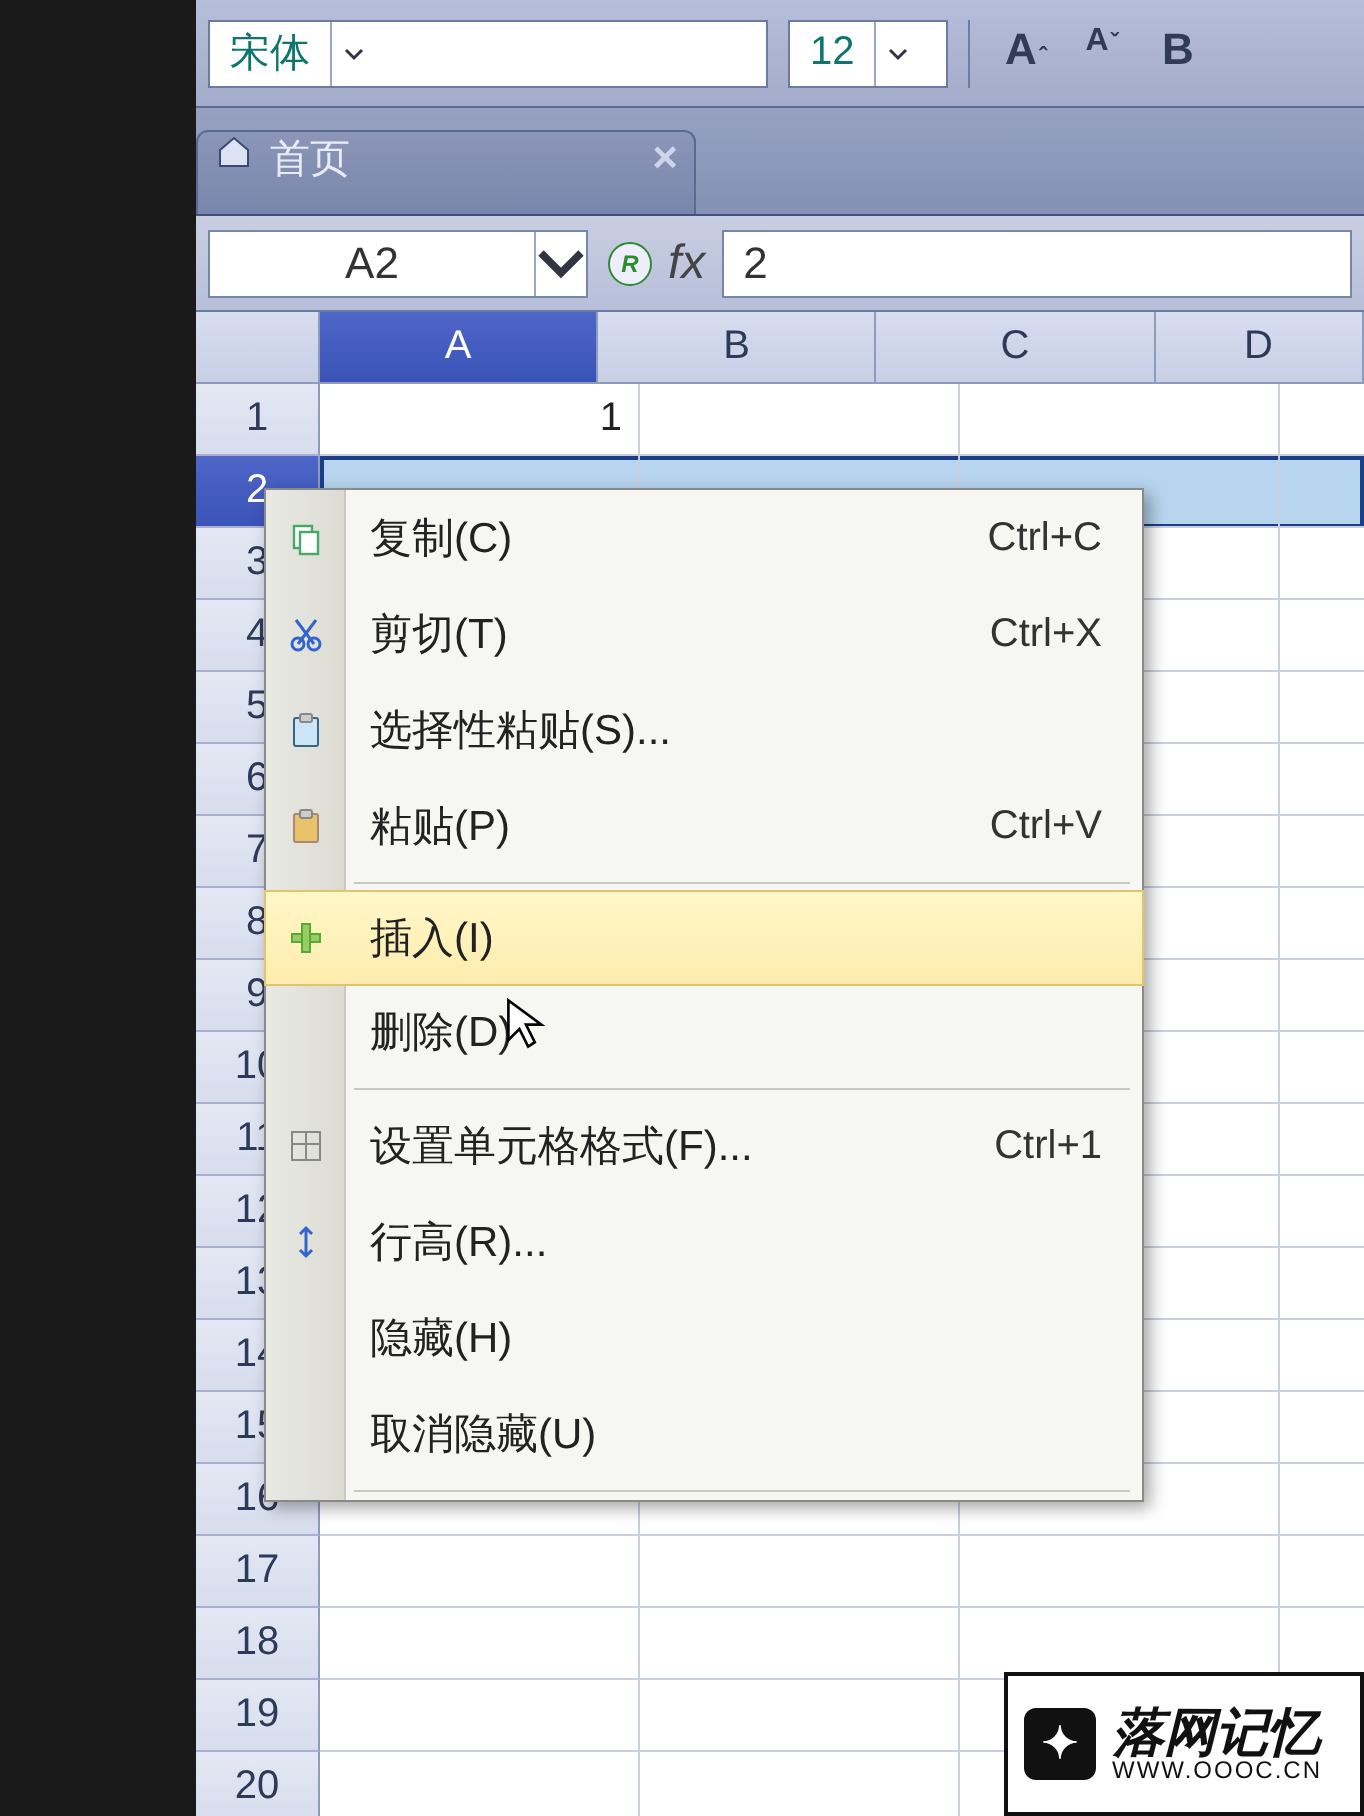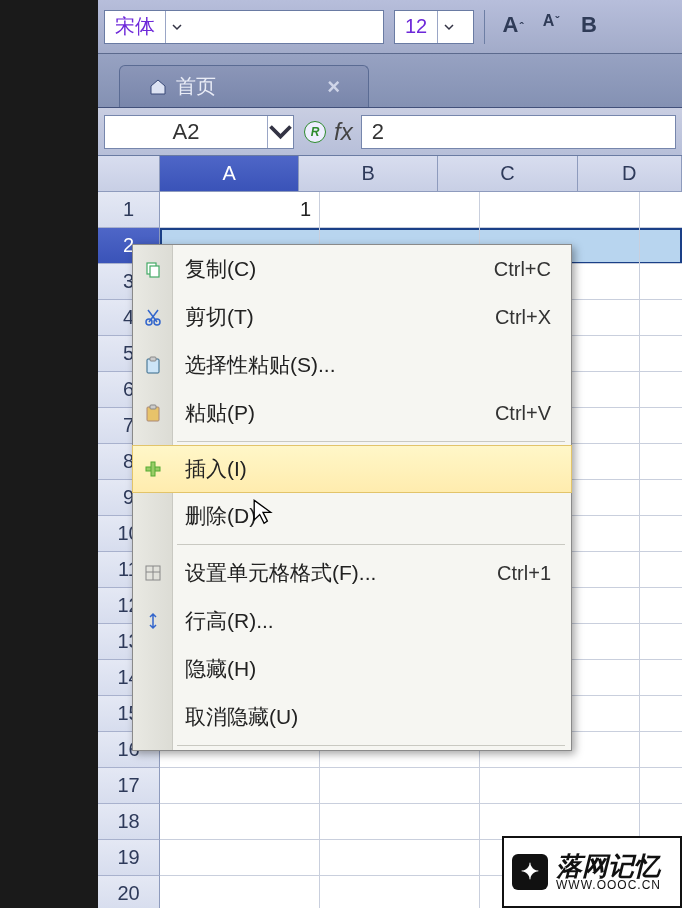--- a/index.html
+++ b/index.html
@@ -1,33 +1,33 @@
 <!DOCTYPE html>
 <html><head>
 <meta charset="utf-8">
 <style>
   *{box-sizing:border-box;margin:0;padding:0;font-family:"Microsoft YaHei","SimSun",sans-serif;}
   body{width:682px;height:908px;overflow:hidden;position:relative;background:#1a1a1a;}
   .screen{position:absolute;left:98px;top:0;right:0;bottom:0;background:#c8cde0;}
   
   .toolbar{position:absolute;left:0;right:0;top:0;height:54px;background:linear-gradient(#b7bedb,#a2abc9);border-bottom:1px solid #5c6a8d;display:flex;align-items:center;padding:0 6px;gap:10px;}
   .dropdown{height:34px;background:#fff;border:1px solid #6a7ba3;display:flex;align-items:center;position:relative;}
-  .dropdown .val{padding:0 10px;font-size:20px;color:#6d28d9;}
+  .dropdown .val{padding:0 10px;font-size:20px;color:#0f766e;}
   .dropdown .arrow{width:22px;height:100%;border-left:1px solid #9aa6c6;display:flex;align-items:center;justify-content:center;}
   .dropdown .arrow svg{width:10px;height:10px;}
   .font-dd{width:280px;}
   .size-dd{width:80px;}
   .tb-sep{width:1px;height:34px;background:#6d7ea4;}
   .aa-group{display:flex;gap:2px;}
   .aa-btn{width:36px;height:30px;display:flex;align-items:baseline;justify-content:center;color:#2f3b57;font-family:"Times New Roman",serif;}
   .aa-btn .big{font-size:22px;font-weight:bold;}
   .aa-btn .sm{font-size:12px;font-weight:bold;margin-left:1px;}
   
   .tabs{position:absolute;left:0;right:0;top:54px;height:54px;background:linear-gradient(#97a2c2,#8491b3);border-bottom:1px solid #42507a;display:flex;align-items:flex-end;}
-  .tab{height:42px;display:flex;align-items:center;padding:0 28px;gap:8px;font-size:20px;color:#e9ecf6;border-top-left-radius:6px;border-top-right-radius:6px;background:linear-gradient(#8b96b8,#7986ab);border:1px solid #5a6b93;border-bottom:none;margin-left:21px;}
+  .tab{height:42px;display:flex;align-items:flex-start;padding:0 8px;gap:8px;font-size:20px;color:#e9ecf6;border-top-left-radius:6px;border-top-right-radius:6px;background:linear-gradient(#8b96b8,#7986ab);border:1px solid #5a6b93;border-bottom:none;margin-left:0;}
   .tab-home{width:250px;justify-content:flex-start;}
   .tab-home .close{margin-left:auto;font-size:22px;color:#cfd5e8;font-weight:bold;}
   .tab-active{background:linear-gradient(#e9f1dc,#d6e6c1);color:#214a17;font-weight:bold;}
   .tab .ico{width:20px;height:20px;}
   
   .fbar{position:absolute;left:0;right:0;top:108px;height:48px;background:linear-gradient(#c9cee2,#b7bfd9);border-bottom:1px solid #6a7ba3;display:flex;align-items:center;}
   .name-box{width:190px;height:34px;background:#fff;border:1px solid #7686ac;display:flex;align-items:center;margin-left:6px;}
   .name-box .val{flex:1;text-align:center;font-size:22px;color:#333;}
   .name-box .arrow{width:26px;height:100%;border-left:1px solid #9aa6c6;display:flex;align-items:center;justify-content:center;}
   .fx-area{display:flex;align-items:center;margin-left:10px;gap:8px;}

